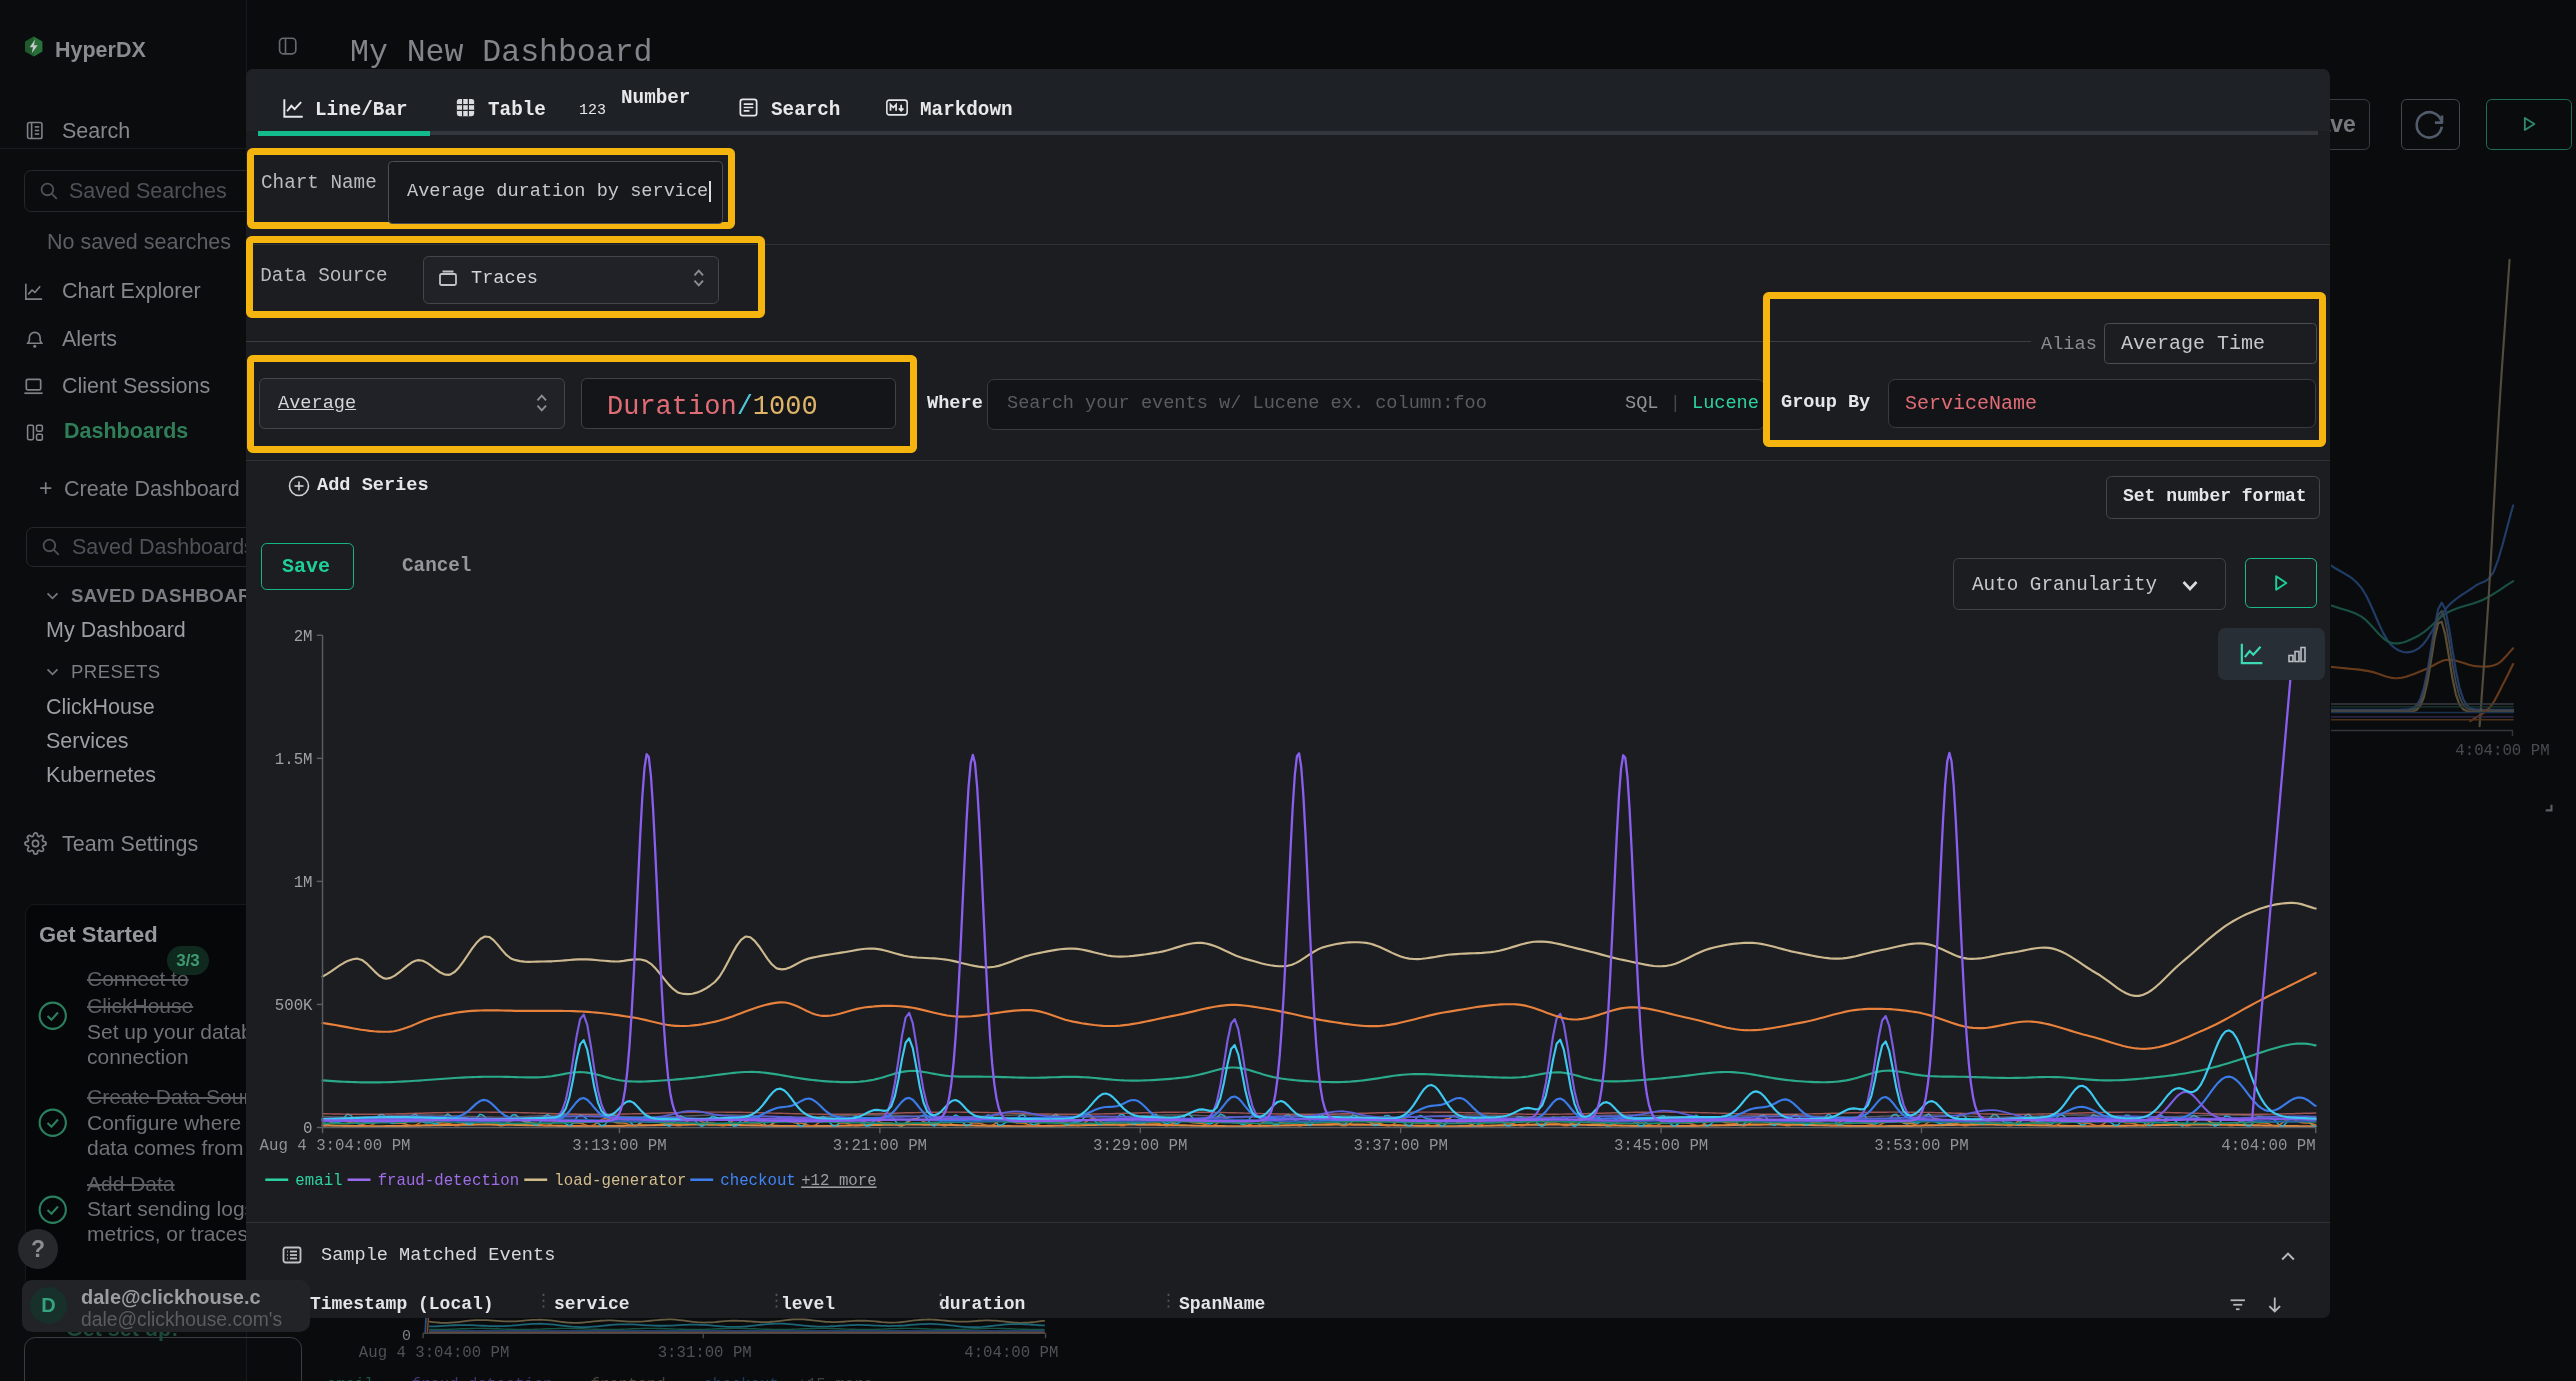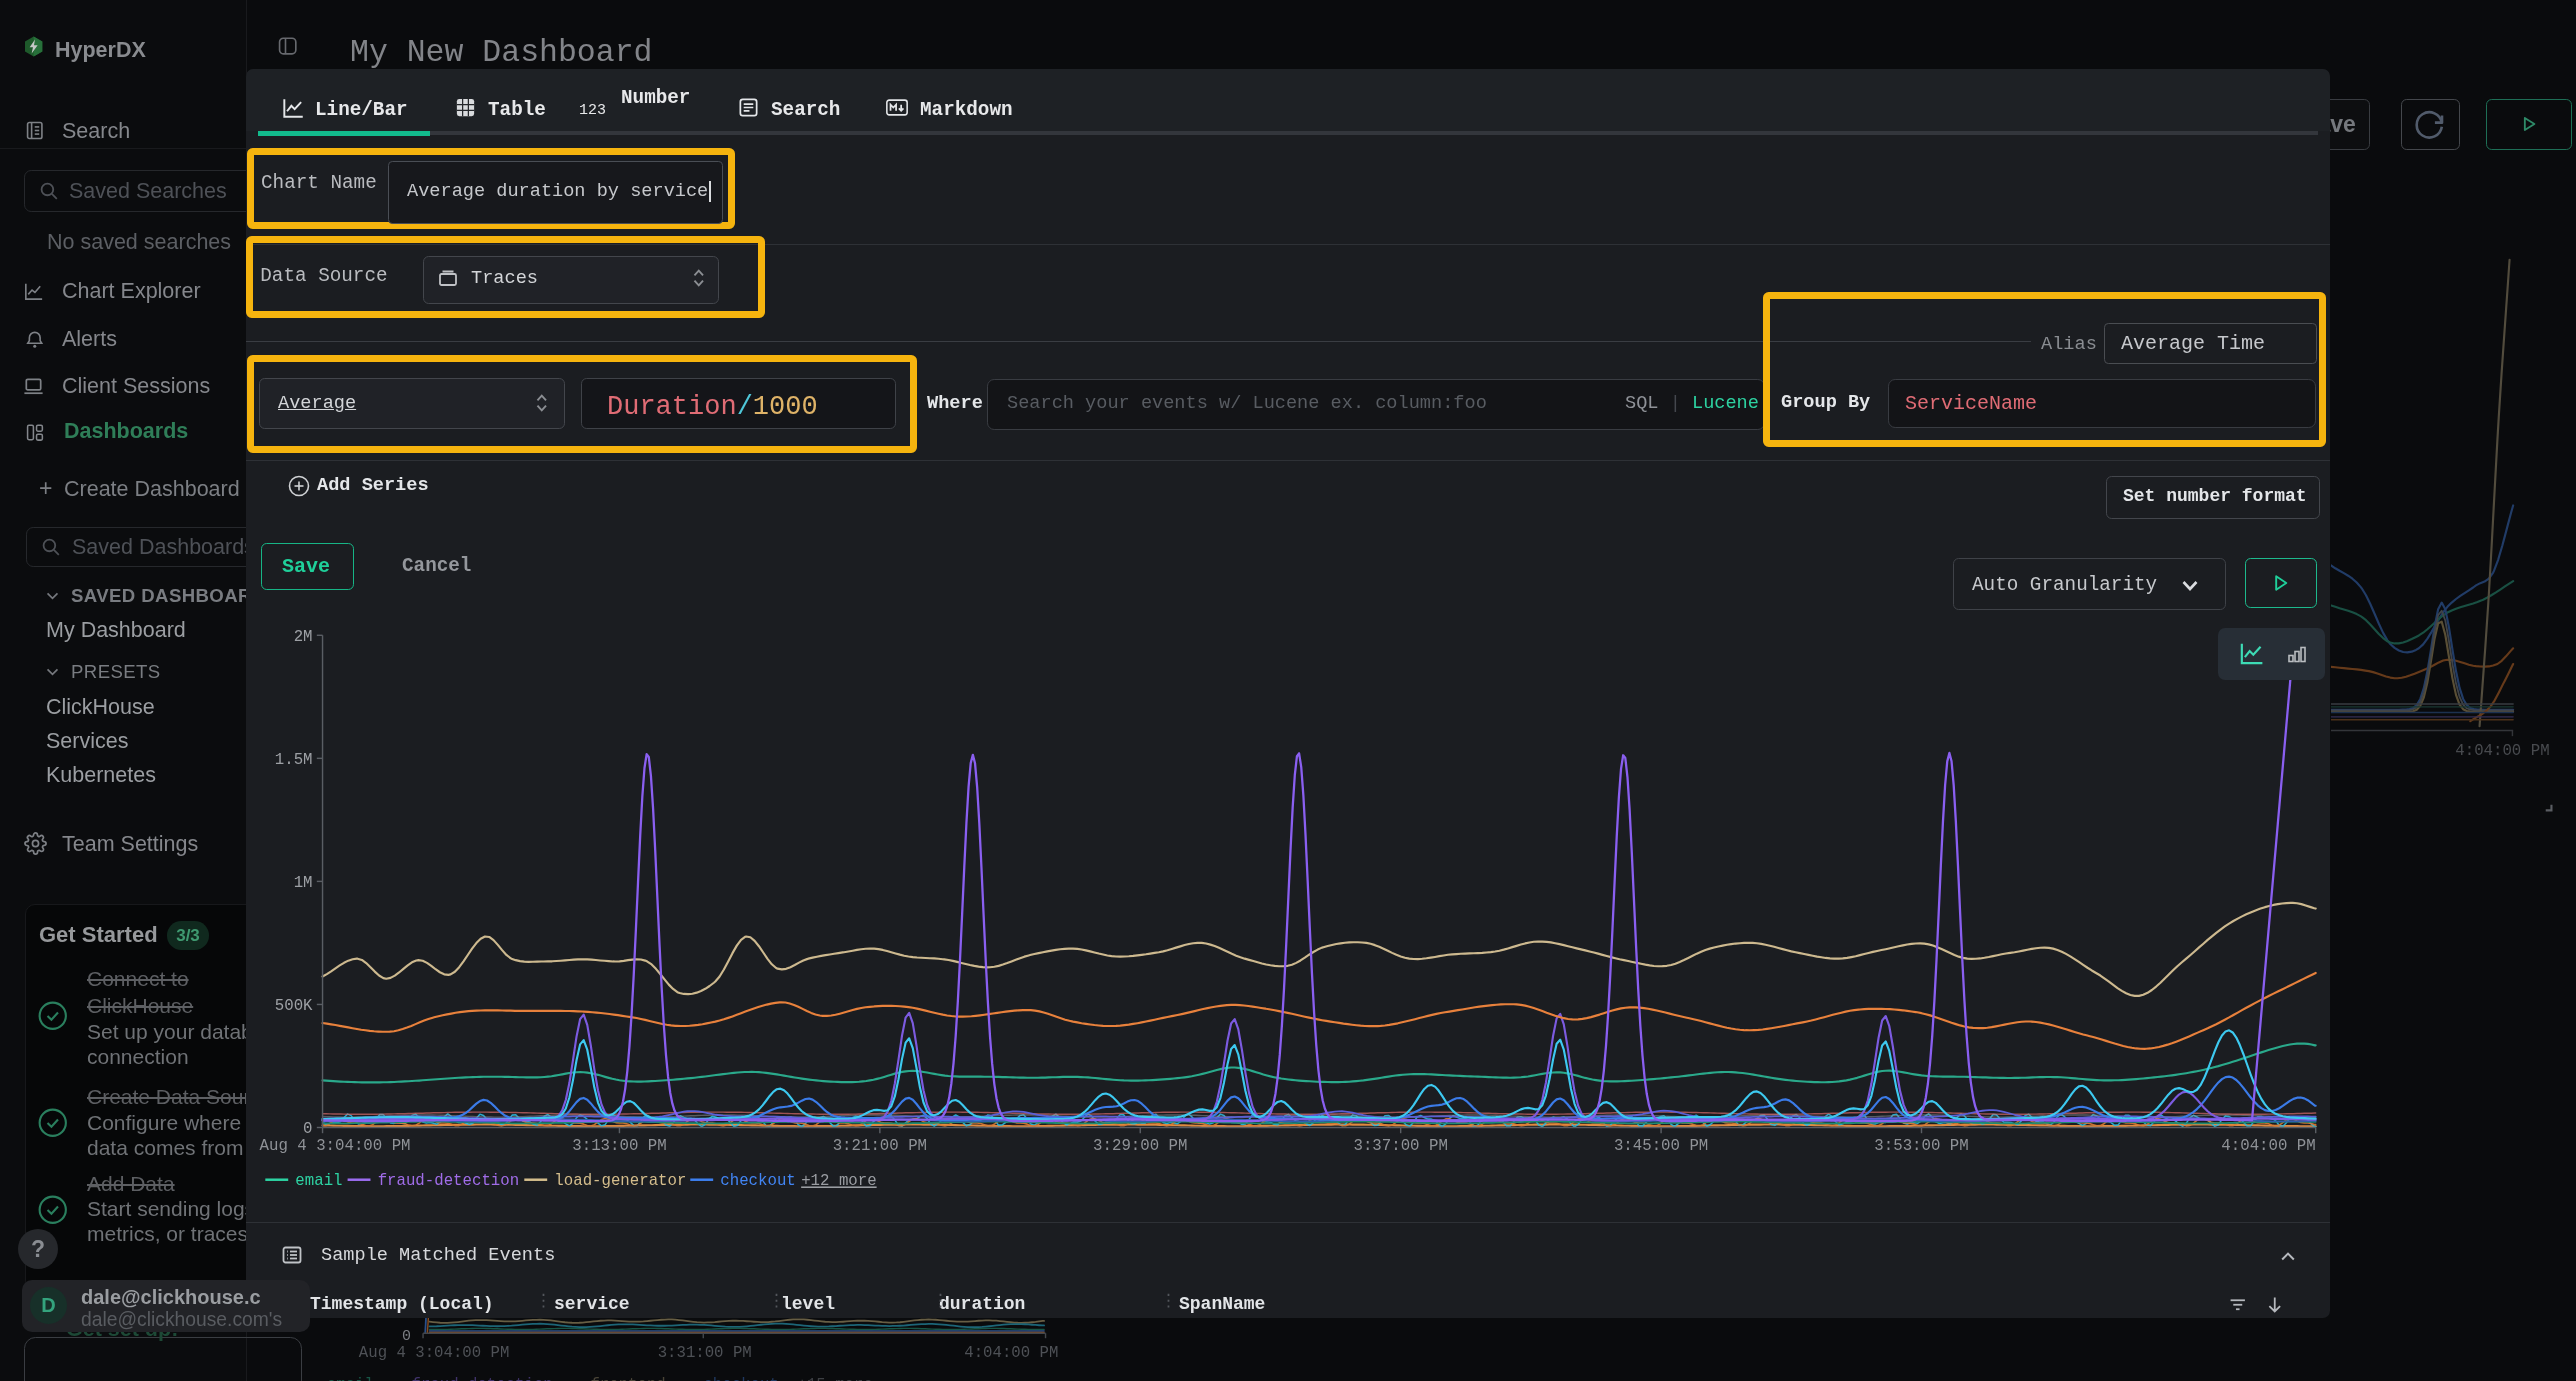--- a/index.html
+++ b/index.html
@@ -158,21 +158,21 @@
   <div class="abs" style="left:46px;top:763px;font-size:21.5px;color:#9b9ea2;">Kubernetes</div>
 
   <svg class="abs" style="left:23.6px;top:832px" width="23" height="23" viewBox="0 0 24 24" fill="none" stroke="#7e8186" stroke-width="1.8">
     <circle cx="12" cy="12" r="3.2"></circle>
     <path d="M19.4 15a1.65 1.65 0 0 0 .33 1.82l.06.06a2 2 0 1 1-2.83 2.83l-.06-.06a1.65 1.65 0 0 0-1.82-.33 1.65 1.65 0 0 0-1 1.51V21a2 2 0 1 1-4 0v-.09A1.65 1.65 0 0 0 9 19.4a1.65 1.65 0 0 0-1.82.33l-.06.06a2 2 0 1 1-2.83-2.83l.06-.06a1.65 1.65 0 0 0 .33-1.82 1.65 1.65 0 0 0-1.51-1H3a2 2 0 1 1 0-4h.09A1.65 1.65 0 0 0 4.6 9a1.65 1.65 0 0 0-.33-1.82l-.06-.06a2 2 0 1 1 2.83-2.83l.06.06a1.65 1.65 0 0 0 1.82.33H9a1.65 1.65 0 0 0 1-1.51V3a2 2 0 1 1 4 0v.09a1.65 1.65 0 0 0 1 1.51 1.65 1.65 0 0 0 1.82-.33l.06-.06a2 2 0 1 1 2.83 2.83l-.06.06a1.65 1.65 0 0 0-.33 1.82V9a1.65 1.65 0 0 0 1.51 1H21a2 2 0 1 1 0 4h-.09a1.65 1.65 0 0 0-1.51 1z"></path>
   </svg>
   <div class="abs" style="left:62px;top:832px;font-size:21.5px;color:#85878c;">Team Settings</div>
 
   <div class="abs" style="left:25px;top:904px;width:286px;height:386px;background:#060708;border:1.4px solid #17181b;border-radius:10px;"></div>
   <div class="abs" style="left:39px;top:922px;font-size:22px;color:#96989b;font-weight:bold;">Get Started</div>
-  <div class="abs" style="left:167px;top:921px;width:42px;height:29px;background:#10291e;border-radius:14.3px;color:#3f9970;font-size:17px;font-weight:bold;text-align:center;line-height:29px;">3/3</div>
+  <div class="abs" style="left:167px;top:946px;width:42px;height:29px;background:#10291e;border-radius:14.3px;color:#3f9970;font-size:17px;font-weight:bold;text-align:center;line-height:29px;">3/3</div>
 
   <svg class="abs" style="left:37px;top:1000px" width="31.5" height="31.5" viewBox="0 0 24 24" fill="none" stroke="#2a7f5e" stroke-width="1.6">
     <circle cx="12" cy="12" r="10"></circle>
       <path d="M8 12.2 L11 15 L16 9.5"></path>
   </svg>
   <div class="abs" style="left:87px;top:967px;font-size:21px;color:#5d5f63;text-decoration:line-through;">Connect to</div>
   <div class="abs" style="left:87px;top:994px;font-size:21px;color:#5d5f63;text-decoration:line-through;">ClickHouse</div>
   <div class="abs" style="left:87px;top:1020px;font-size:21px;color:#6f7276;">Set up your databa</div>
   <div class="abs" style="left:87px;top:1045px;font-size:21px;color:#6f7276;">connection</div>
 

